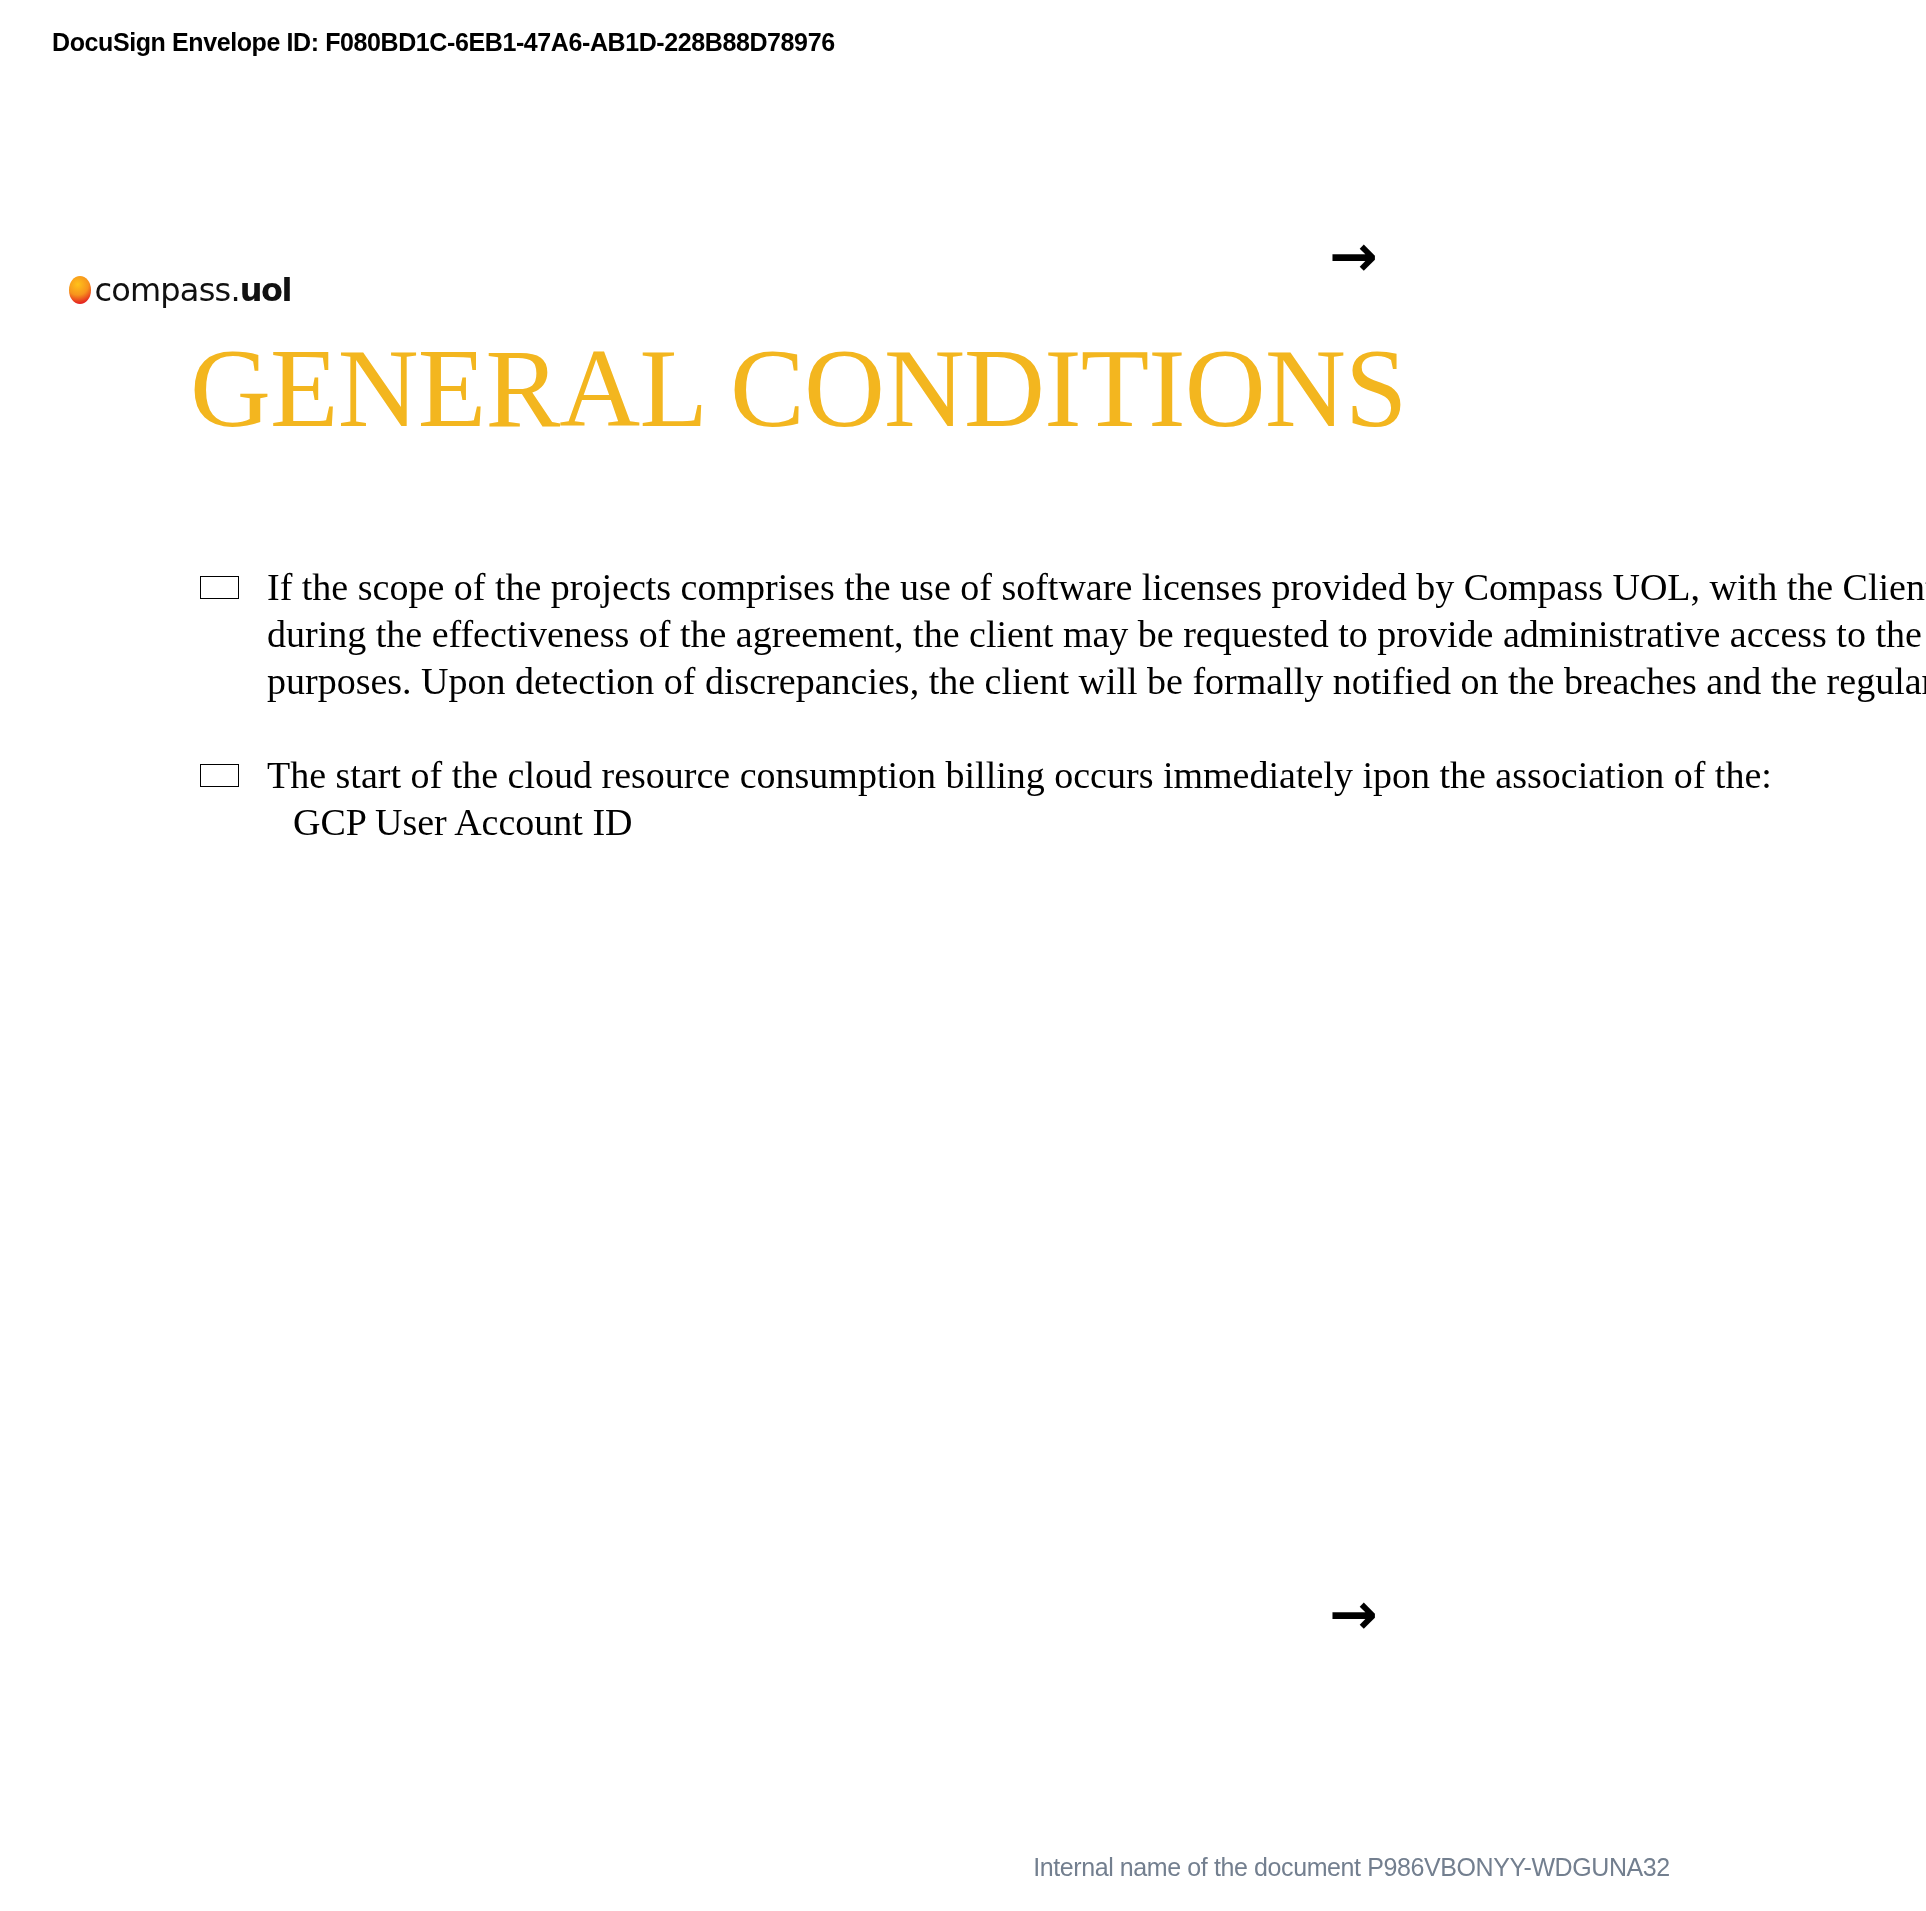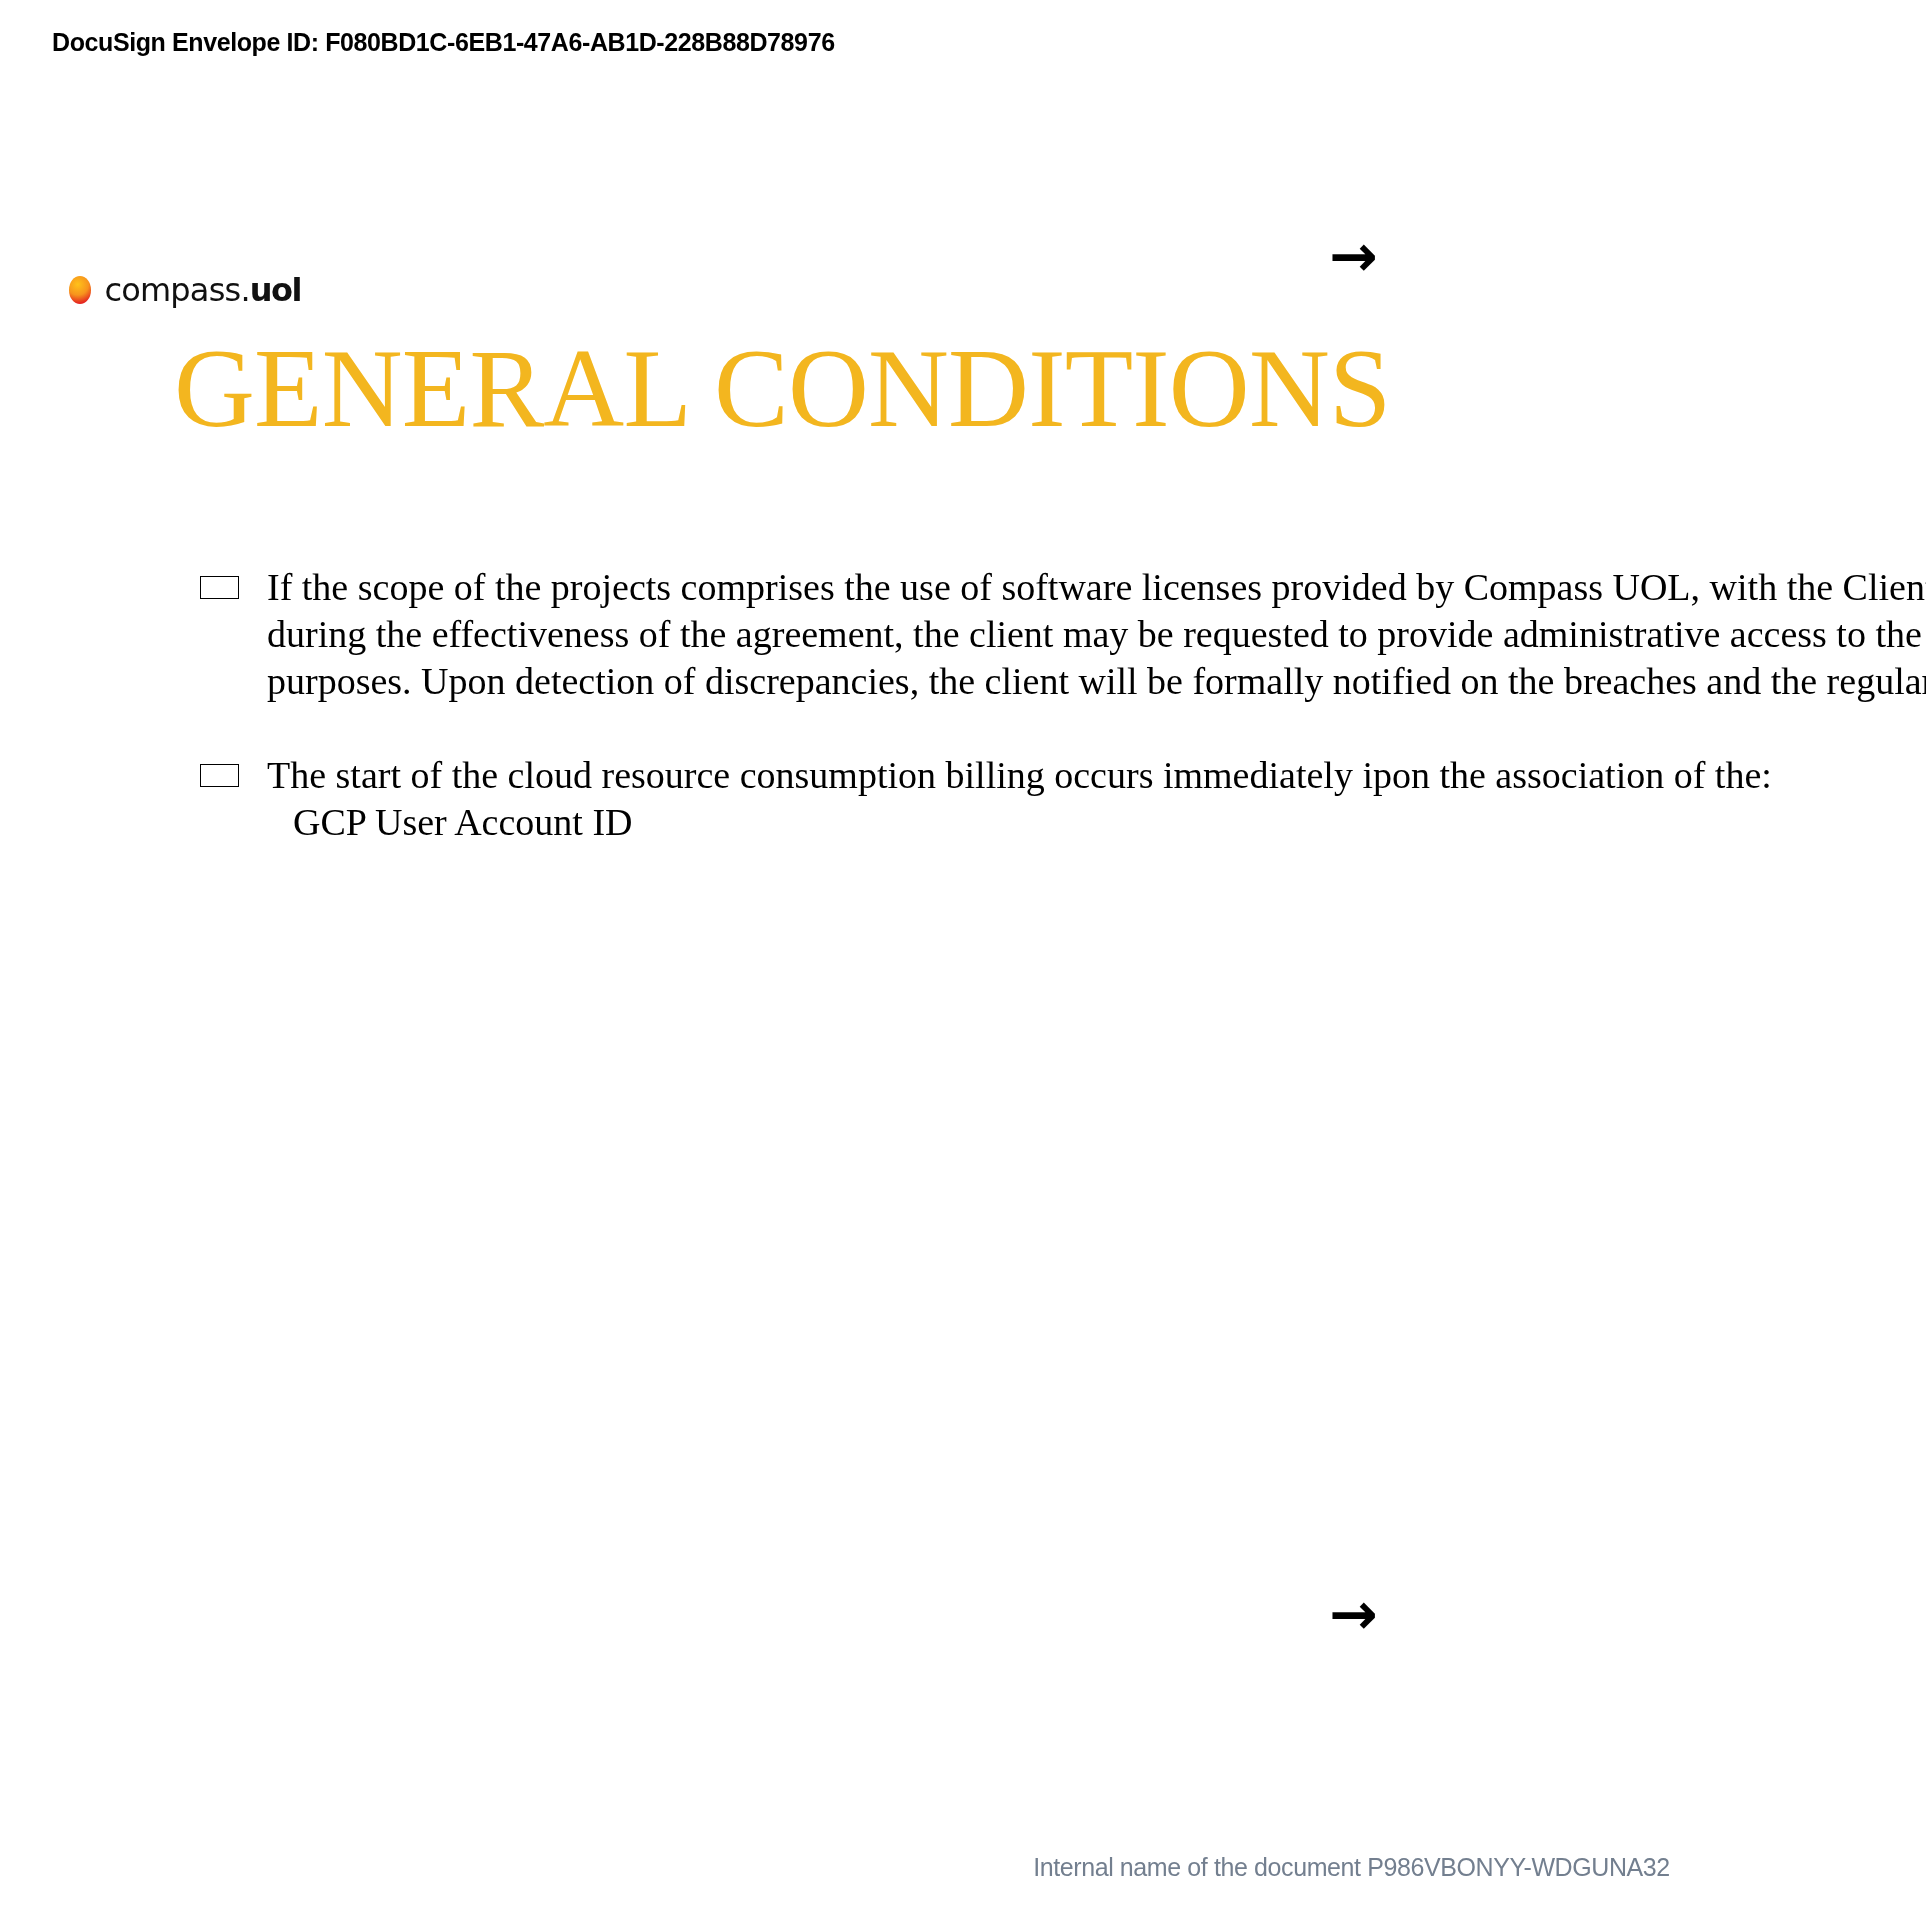--- a/index.html
+++ b/index.html
@@ -25,21 +25,20 @@
     letter-spacing: -0.4px;
     font-weight: bold;
   }
 
   .logo {
     left: 69px;
     top: 270px;
     height: 40px;
     display: flex;
     align-items: center;
-    gap: 10px;
   }
   .logo-mark {
     width: 22.3px;
     height: 28px;
     border-radius: 50%;
     background: radial-gradient(circle at 40% 30%, #ffc21a 0%, #f7941d 45%, #e52521 80%);
     margin-right: 3.1px;
     position: relative;
   }
   .logo-text {
@@ -58,21 +57,21 @@
     font-family: "DejaVu Sans", sans-serif;
     font-size: 58px;
     color: #000000;
     line-height: 1;
     font-weight: bold;
   }
   .arrow-top { left: 1329px; top: 227px; }
   .arrow-bottom { left: 1329px; top: 1585px; }
 
   .page-title {
-    left: 174px;
+    left: 190px;
     top: 332px;
     font-family: "Liberation Serif", serif;
     font-size: 112px;
     color: #F3B61F;
     white-space: nowrap;
     line-height: 1;
     letter-spacing: -0.8px;
   }
 
   .bullet-list {

